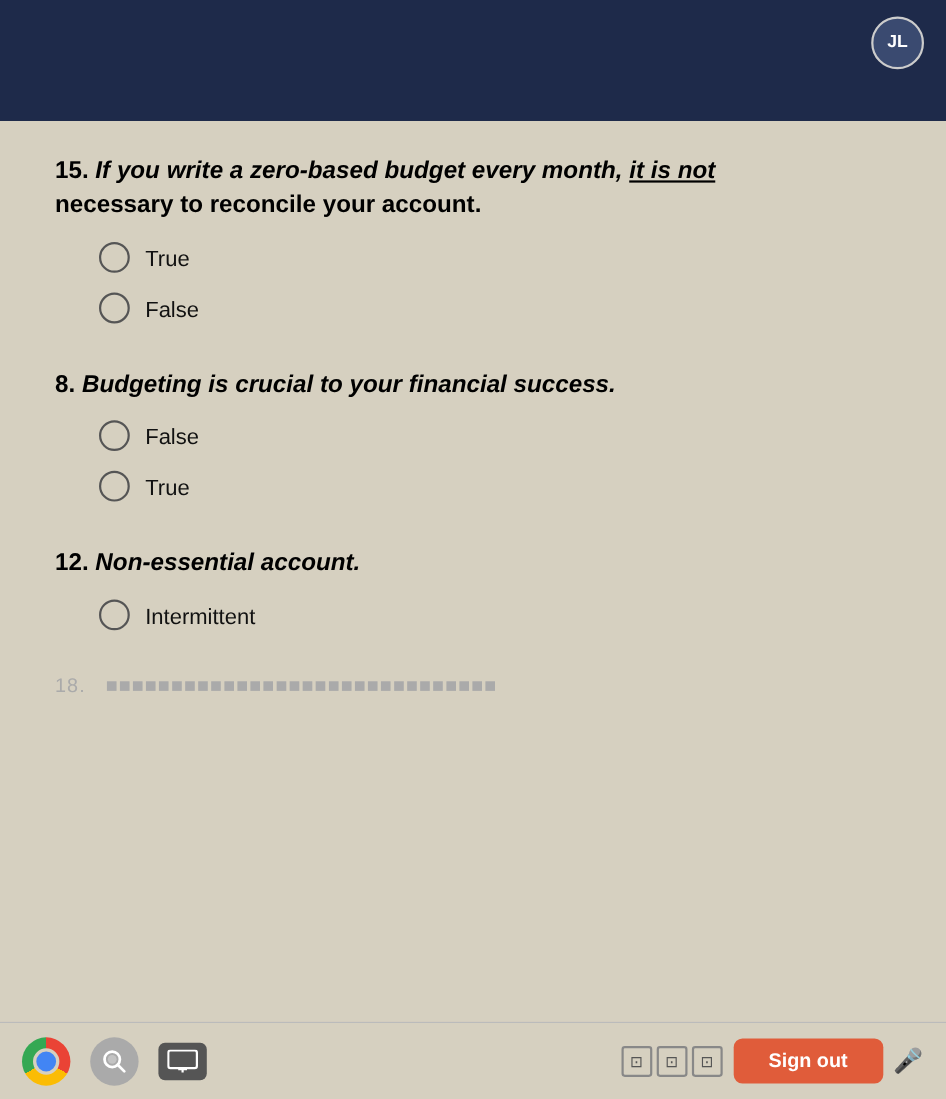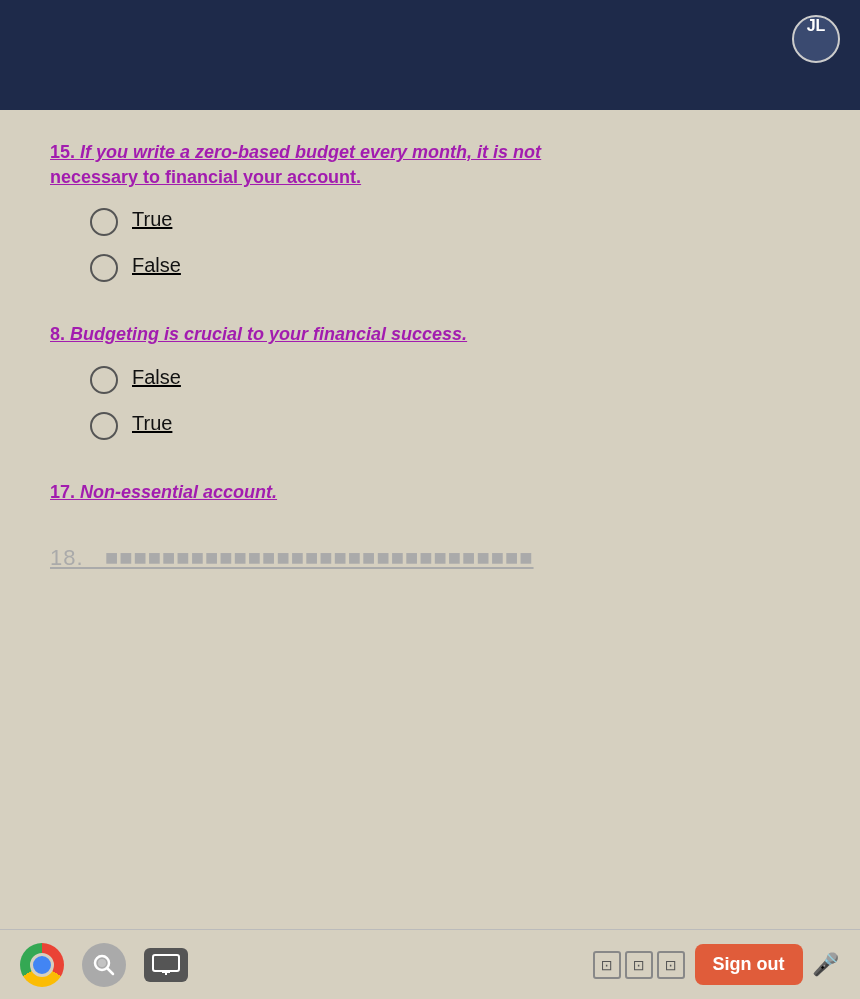--- a/index.html
+++ b/index.html
@@ -28,62 +28,60 @@
       position: relative;
     }
 
     .avatar-circle {
       width: 48px;
       height: 48px;
       border-radius: 50%;
       border: 2px solid #ccc;
       background-color: #3a4a70;
       display: flex;
-      align-items: flex-start;
+      align-items: center;
       justify-content: center;
       color: #fff;
       font-weight: bold;
       font-size: 16px;
       cursor: pointer;
     }
 
     .content-area {
       padding: 30px 50px;
       background-color: #d6d0c0;
     }
 
     .question-block {
       margin-bottom: 40px;
     }
 
     .question-number-text {
-      font-size: 18px;
+      font-size: 22px;
       font-weight: bold;
-      color: #a21caf;
+      color: #000000;
       margin-bottom: 18px;
       line-height: 1.4;
-      text-decoration: underline;
     }
 
     .question-text-italic {
       font-style: italic;
       font-weight: bold;
     }
 
     .options-list {
       list-style: none;
       padding-left: 40px;
     }
 
     .option-item {
       display: flex;
-      align-items: flex-start;
+      align-items: flex-end;
       margin-bottom: 18px;
       cursor: pointer;
-      text-decoration: underline;
     }
 
     .radio-outer {
       width: 28px;
       height: 28px;
       border-radius: 50%;
       border: 2px solid #555;
       display: flex;
       align-items: center;
       justify-content: center;
@@ -198,56 +196,55 @@
       justify-content: center;
       font-size: 14px;
       color: #555;
       border-radius: 3px;
     }
 
     .sign-out-btn {
       background-color: #e05c3a;
       color: #fff;
       border: none;
-      padding: 10px 18px;
+      padding: 10px 32px;
       border-radius: 8px;
       font-size: 18px;
       font-weight: bold;
       cursor: pointer;
     }
 
     .mic-icon {
       font-size: 22px;
       color: #555;
       cursor: pointer;
     }
 
     .blurred-row {
-      font-size: 22px;
+      font-size: 18px;
       color: #aaa;
       margin-top: 16px;
       letter-spacing: 1px;
-      text-decoration: underline;
     }
   </style>
 </head>
 <body>
 
 <div class="top-bar">
   <div class="avatar-circle">
     <span>JL</span>
   </div>
 </div>
 
 <div class="content-area">
 
   <div class="question-block">
     <div class="question-number-text">
       <span>15. </span><span class="question-text-italic">If you write a zero-based budget every month, <u>it is not</u></span><br>
-      <span>necessary to financial your account.</span>
+      <span>necessary to reconcile your account.</span>
     </div>
     <ul class="options-list">
       <li class="option-item">
         <div class="radio-outer">
           <div class="radio-inner"></div>
         </div>
         <span class="option-label">True</span>
       </li>
       <li class="option-item">
         <div class="radio-outer">
@@ -273,23 +270,29 @@
         <div class="radio-outer">
           <div class="radio-inner"></div>
         </div>
         <span class="option-label">True</span>
       </li>
     </ul>
   </div>
 
   <div class="question-block">
     <div class="question-number-text">
-      <span>17.  </span><span class="question-text-italic">Non-essential account.</span>
+      <span>12.  </span><span class="question-text-italic">Non-essential account.</span>
     </div>
     <ul class="options-list">
+      <li class="option-item">
+        <div class="radio-outer">
+          <div class="radio-inner"></div>
+        </div>
+        <span class="option-label">Intermittent</span>
+      </li>
     </ul>
   </div>
 
   <div class="question-block">
     <div class="blurred-row">18.  &nbsp;&nbsp;■■■■■■■■■■■■■■■■■■■■■■■■■■■■■■</div>
   </div>
 
 </div>
 
 <div class="bottom-bar">

